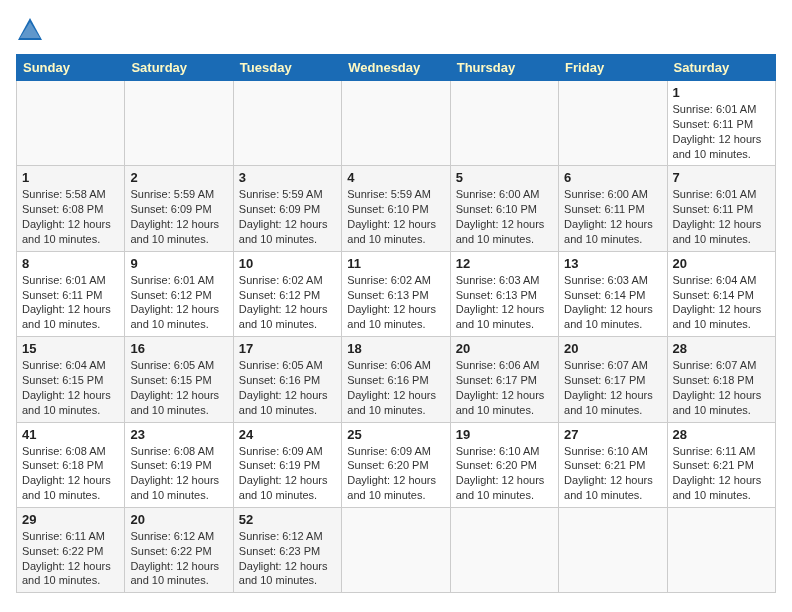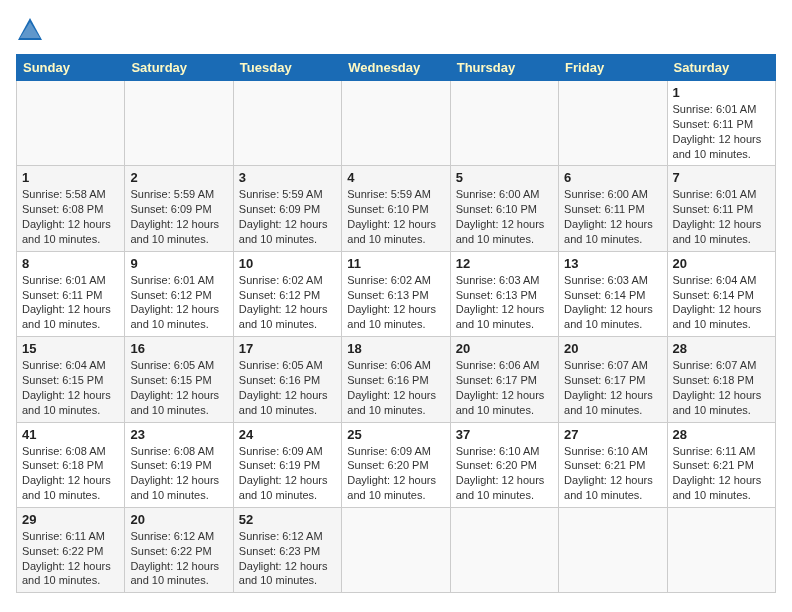--- a/index.html
+++ b/index.html
@@ -168,21 +168,21 @@
           <td><span class="day-num">18</span><span class="day-info">Sunrise: 6:06 AM<br>Sunset: 6:16 PM<br>Daylight: 12 hours and 10 minutes.</span></td>
           <td><span class="day-num">20</span><span class="day-info">Sunrise: 6:06 AM<br>Sunset: 6:17 PM<br>Daylight: 12 hours and 10 minutes.</span></td>
           <td><span class="day-num">20</span><span class="day-info">Sunrise: 6:07 AM<br>Sunset: 6:17 PM<br>Daylight: 12 hours and 10 minutes.</span></td>
           <td><span class="day-num">28</span><span class="day-info">Sunrise: 6:07 AM<br>Sunset: 6:18 PM<br>Daylight: 12 hours and 10 minutes.</span></td>
         </tr>
         <tr>
           <td><span class="day-num">41</span><span class="day-info">Sunrise: 6:08 AM<br>Sunset: 6:18 PM<br>Daylight: 12 hours and 10 minutes.</span></td>
           <td><span class="day-num">23</span><span class="day-info">Sunrise: 6:08 AM<br>Sunset: 6:19 PM<br>Daylight: 12 hours and 10 minutes.</span></td>
           <td><span class="day-num">24</span><span class="day-info">Sunrise: 6:09 AM<br>Sunset: 6:19 PM<br>Daylight: 12 hours and 10 minutes.</span></td>
           <td><span class="day-num">25</span><span class="day-info">Sunrise: 6:09 AM<br>Sunset: 6:20 PM<br>Daylight: 12 hours and 10 minutes.</span></td>
-          <td><span class="day-num">37</span><span class="day-info">Sunrise: 6:10 AM<br>Sunset: 6:20 PM<br>Daylight: 12 hours and 10 minutes.</span></td>
+          <td><span class="day-num">19</span><span class="day-info">Sunrise: 6:10 AM<br>Sunset: 6:20 PM<br>Daylight: 12 hours and 10 minutes.</span></td>
           <td><span class="day-num">27</span><span class="day-info">Sunrise: 6:10 AM<br>Sunset: 6:21 PM<br>Daylight: 12 hours and 10 minutes.</span></td>
           <td><span class="day-num">28</span><span class="day-info">Sunrise: 6:11 AM<br>Sunset: 6:21 PM<br>Daylight: 12 hours and 10 minutes.</span></td>
         </tr>
         <tr>
           <td><span class="day-num">29</span><span class="day-info">Sunrise: 6:11 AM<br>Sunset: 6:22 PM<br>Daylight: 12 hours and 10 minutes.</span></td>
           <td><span class="day-num">20</span><span class="day-info">Sunrise: 6:12 AM<br>Sunset: 6:22 PM<br>Daylight: 12 hours and 10 minutes.</span></td>
           <td><span class="day-num">52</span><span class="day-info">Sunrise: 6:12 AM<br>Sunset: 6:23 PM<br>Daylight: 12 hours and 10 minutes.</span></td>
           <td class="empty-cell"></td>
           <td class="empty-cell"></td>
           <td class="empty-cell"></td>

